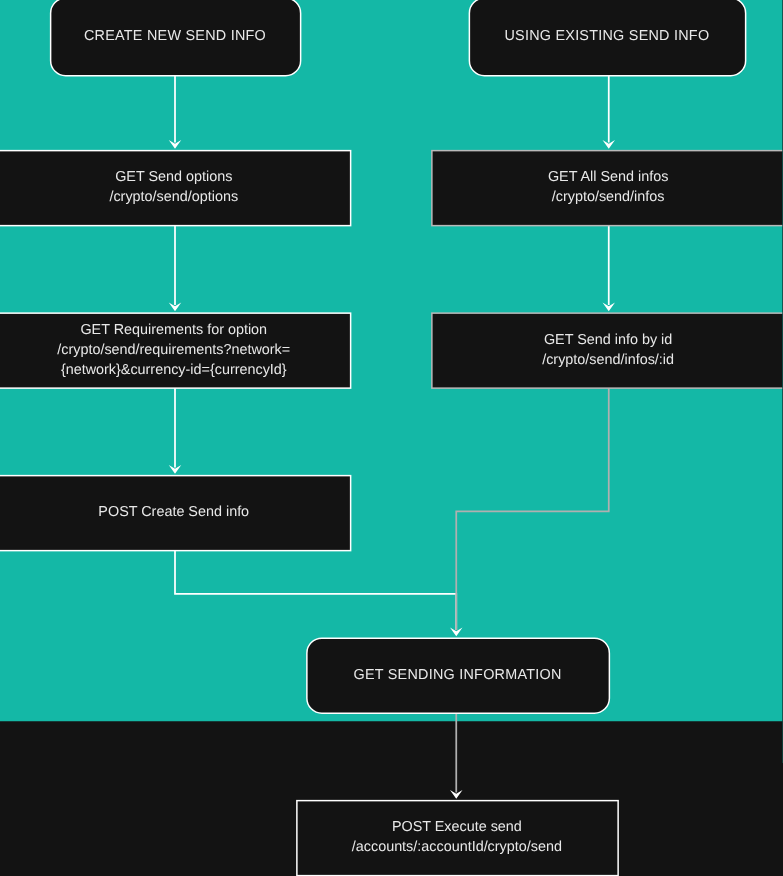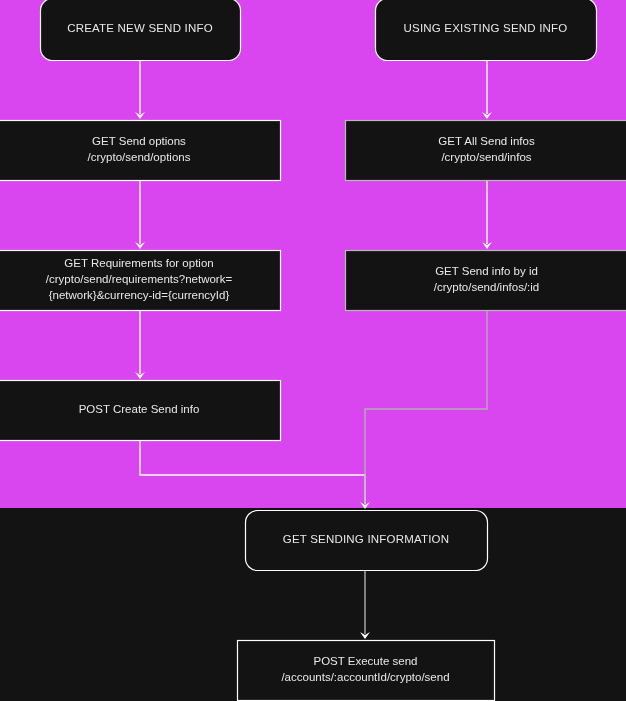--- a/index.html
+++ b/index.html
@@ -9,22 +9,22 @@
   }
   body {
     width: 626px;
     height: 701px;
     overflow: hidden;
     font-family: "Liberation Sans", sans-serif;
   }
   #canvas {
     position: relative;
     width: 626px;
-    height: 508px;
-    background: #d946ef;
+    height: 577px;
+    background: #14b8a6;
   }
   svg.flow {
     position: absolute;
     top: 0;
     left: 0;
     width: 626px;
     height: 701px;
   }
   .node-rect {
     fill: #131313;

